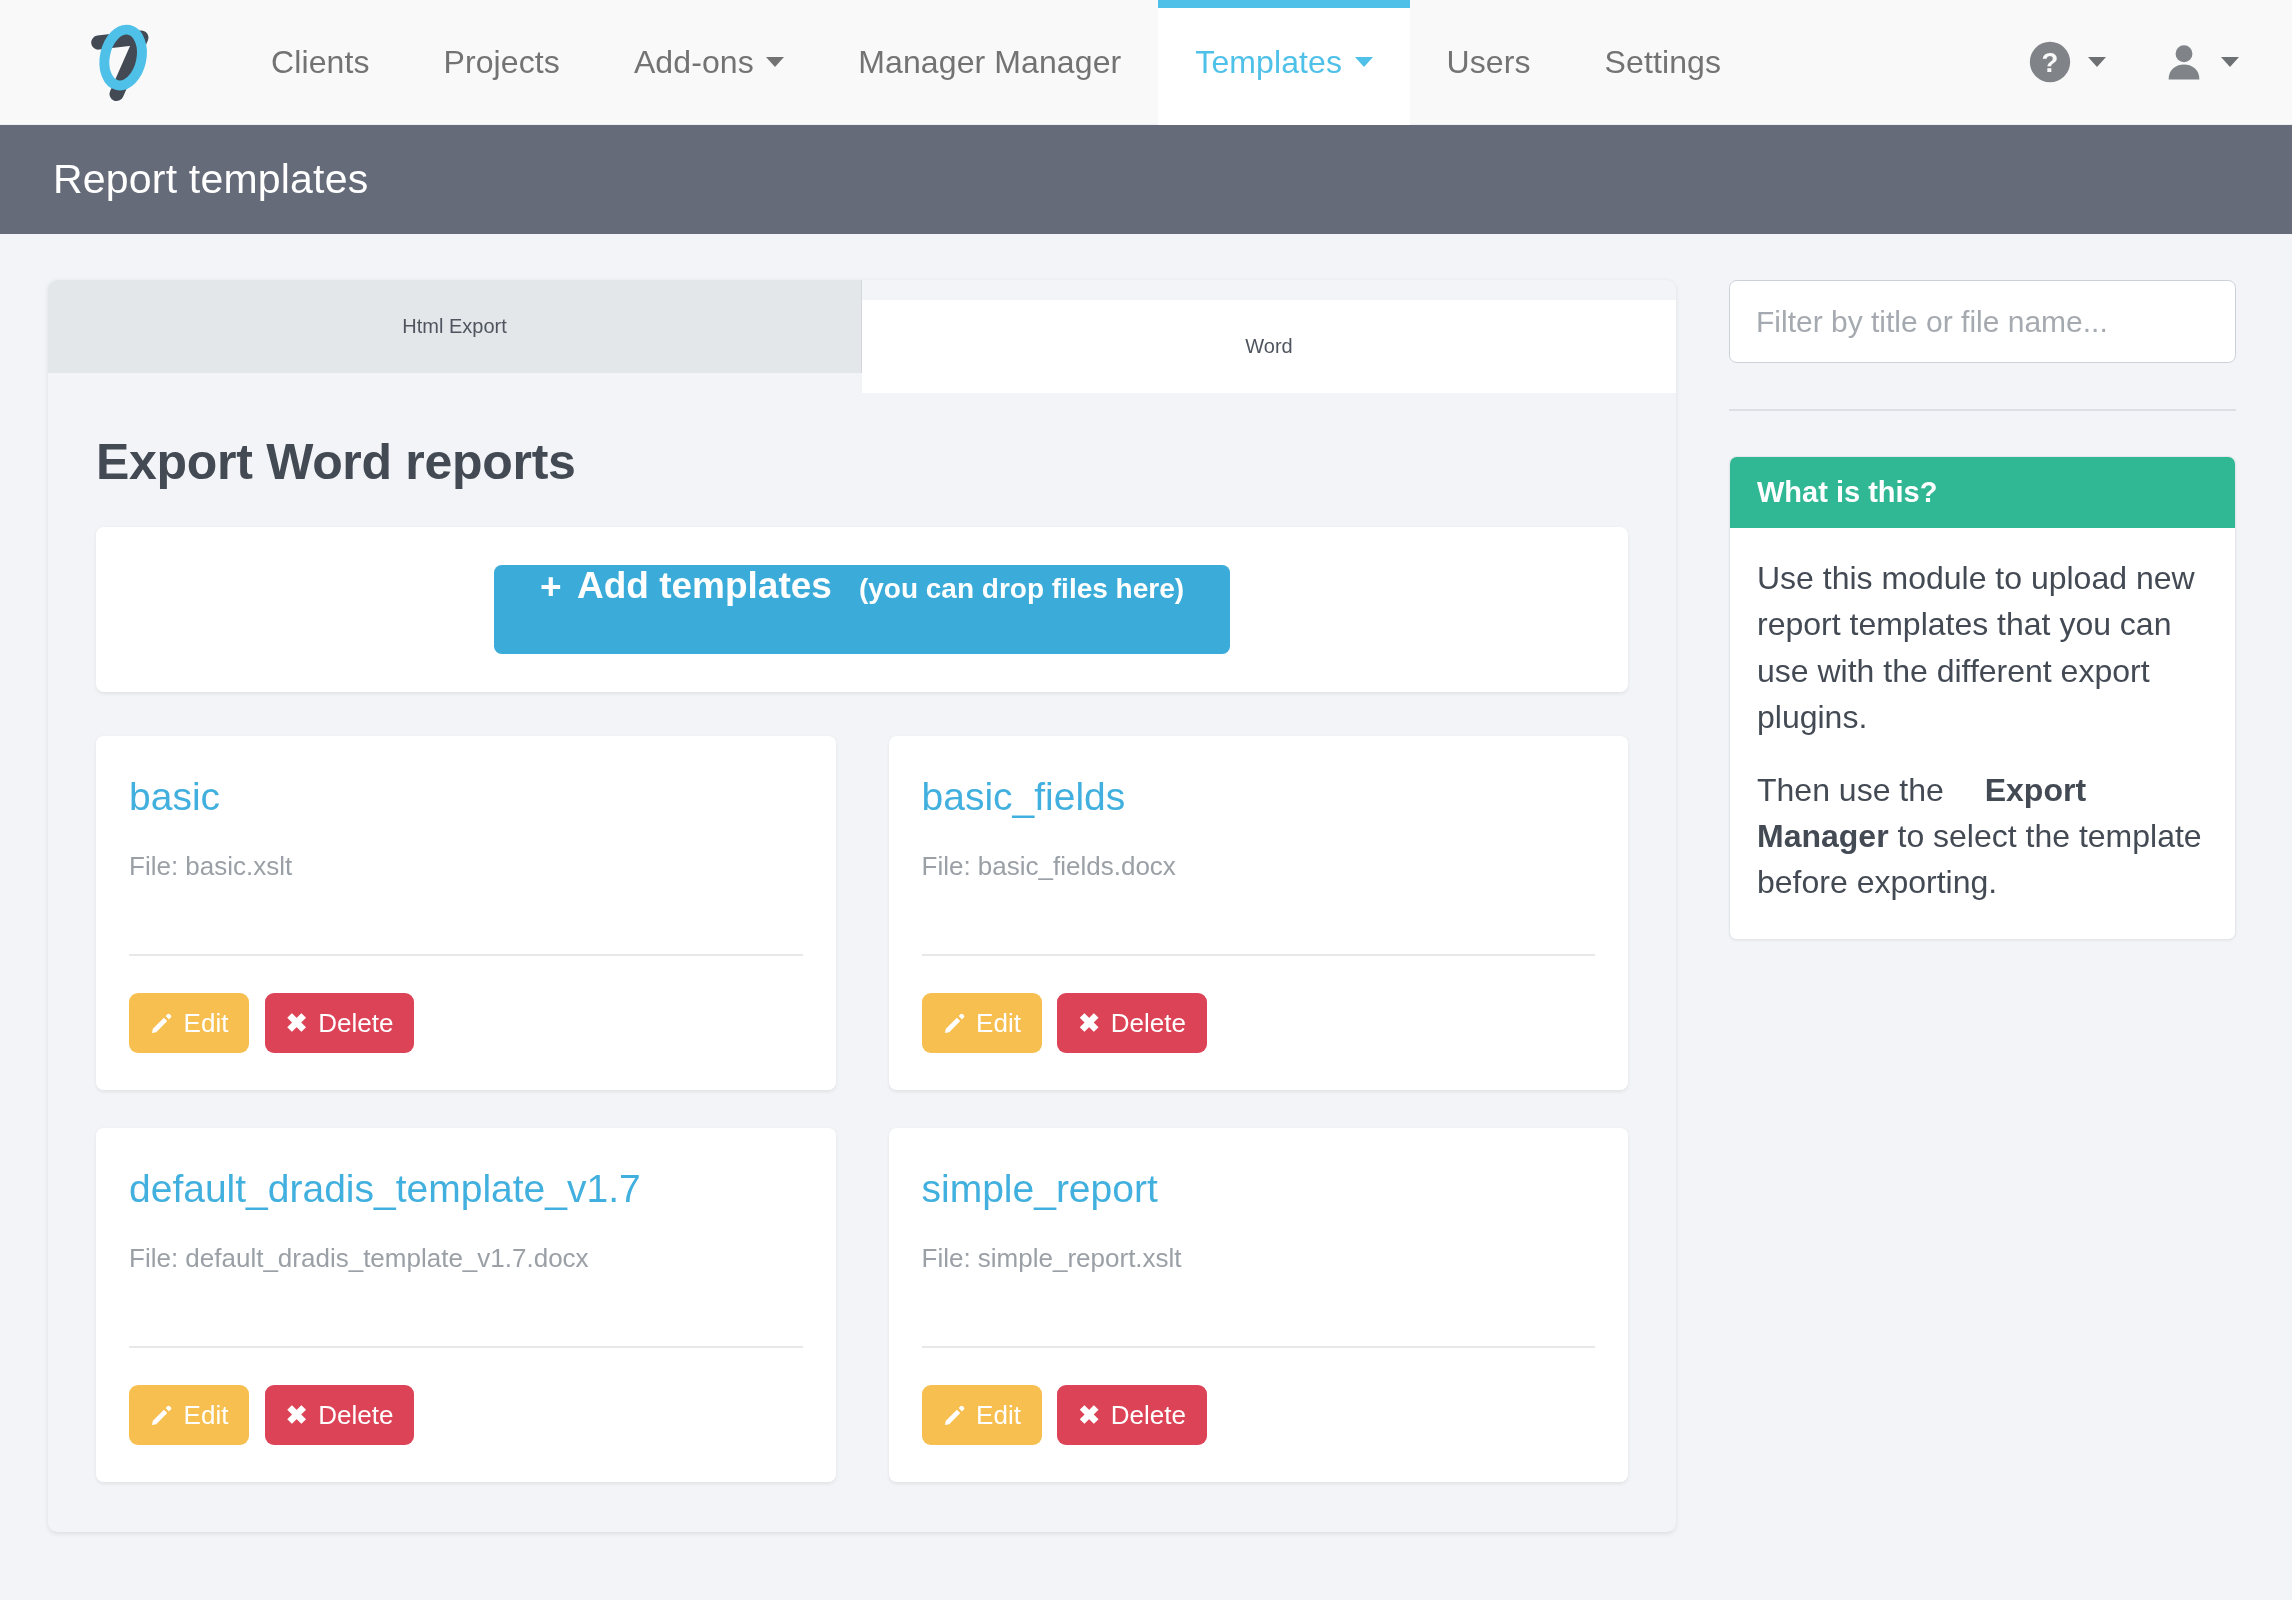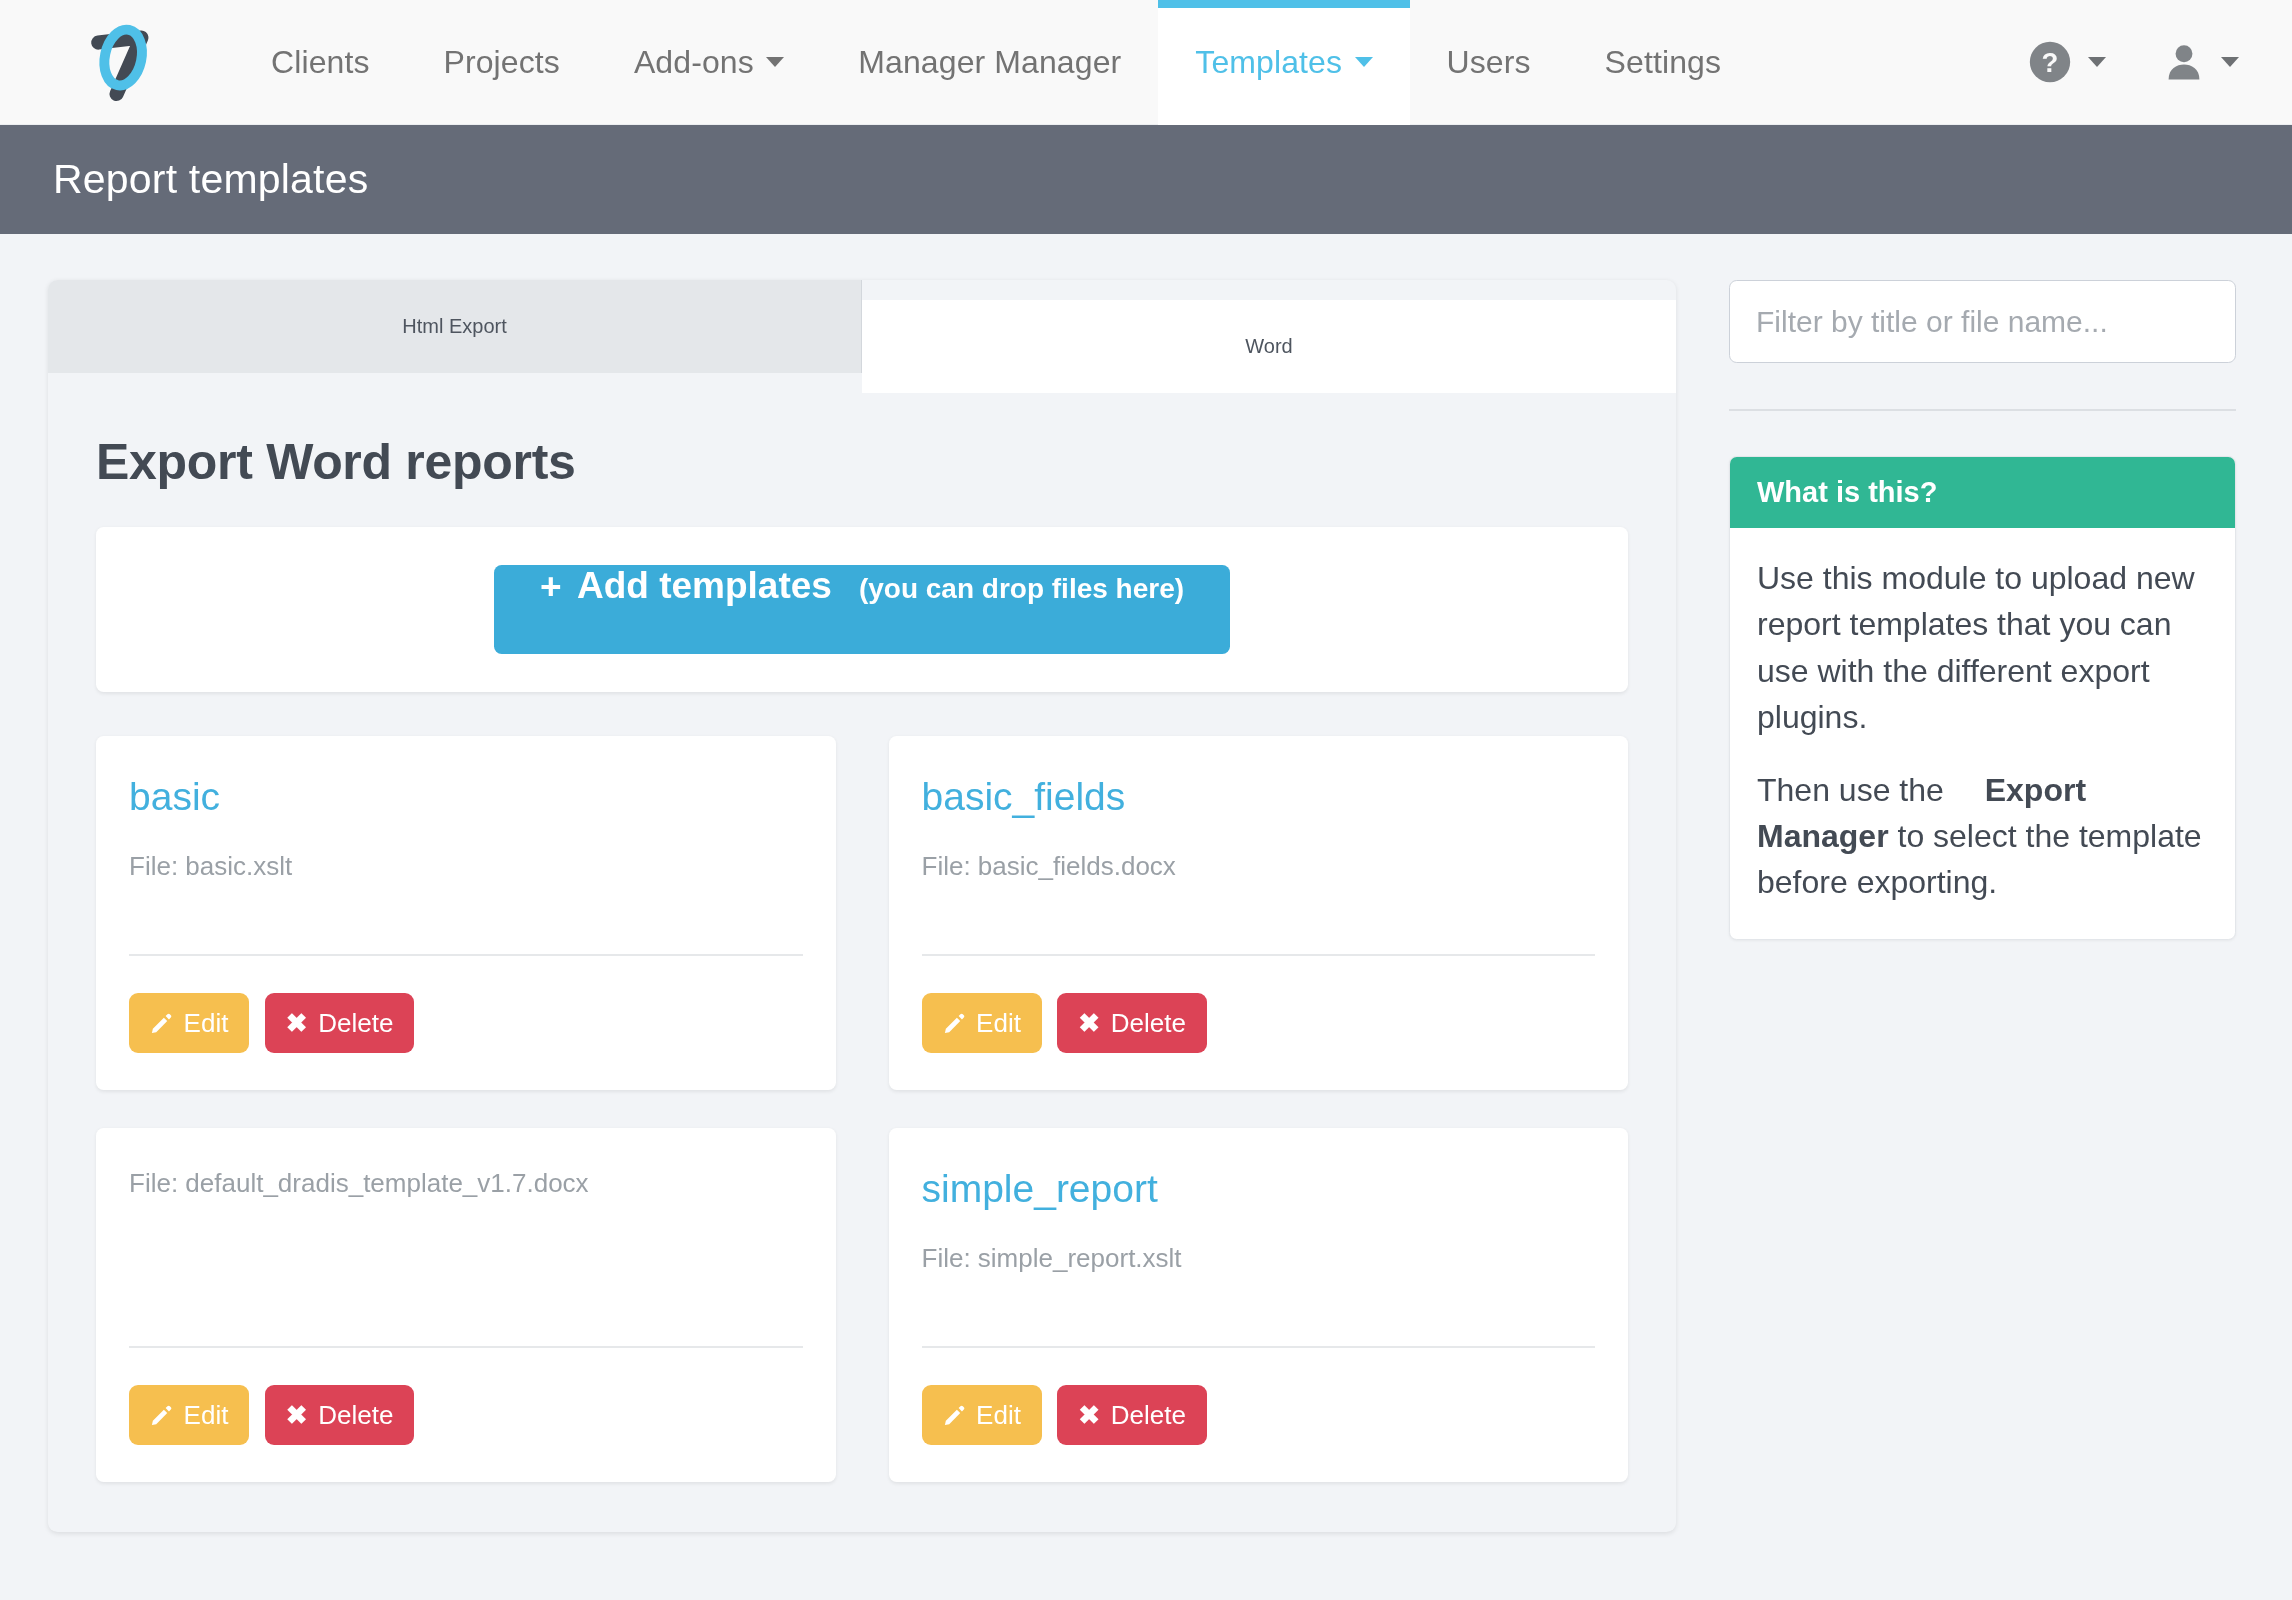--- a/index.html
+++ b/index.html
@@ -407,20 +407,21 @@
               <span>Edit</span>
             </button>
             <button class="btn btn-delete">
               <span class="ico ico-x">✖</span>
               <span>Delete</span>
             </button>
           </div>
         </div>
 
         <div class="tpl-card">
+          <a class="tpl-title">default_dradis_template_v1.7</a>
           <div class="tpl-file">File: default_dradis_template_v1.7.docx</div>
           <hr class="tpl-divider">
           <div class="tpl-actions">
             <button class="btn btn-edit">
               <span class="ico">
                 <svg width="23" height="23" viewBox="0 0 24 24">
                     <path d="M3 17.5 L14.5 6 L18 9.5 L6.5 21 L2 22 Z" fill="#ffffff"></path>
                     <path d="M16.3 4.2 L18.2 2.3 C19 1.5 20 1.6 20.7 2.3 L21.7 3.3 C22.4 4 22.5 5 21.7 5.8 L19.8 7.7 Z" fill="#ffffff"></path>
                   </svg>
               </span>

